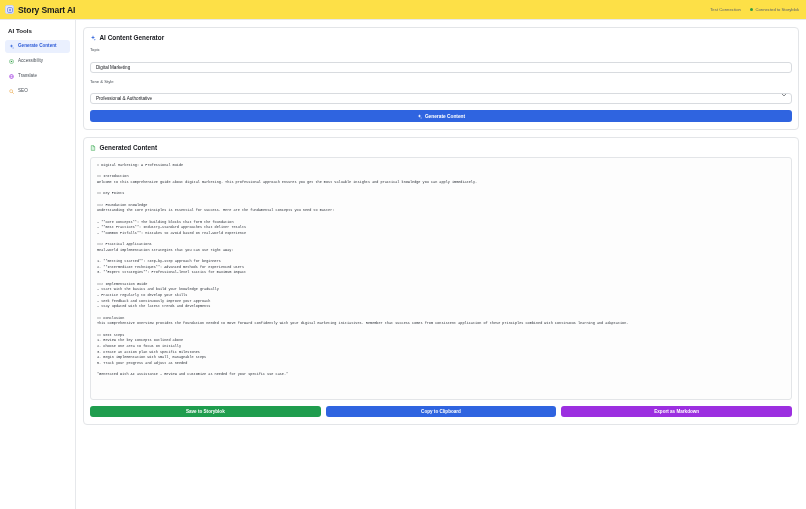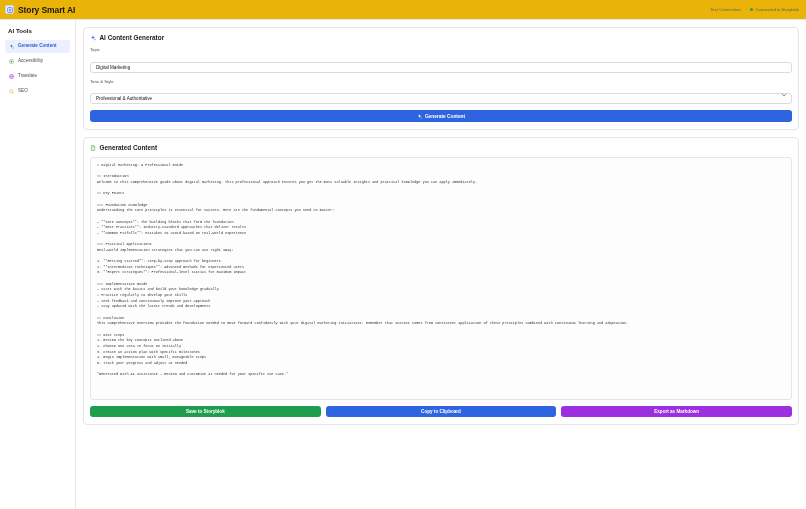--- a/index.html
+++ b/index.html
@@ -11,21 +11,21 @@
     overflow: hidden;
   }
   #app { width: 806px; height: 509px; display: flex; flex-direction: column; background:#ffffff; }
 
   
   .topbar {
     height: 20px; flex: 0 0 20px;
     border-bottom: 1px solid #e6e8eb;
     display: flex; align-items: center;
     padding: 0 7px 0 5px;
-    background: #eab308;
+    background: #fde047;
   }
   .brand { display: flex; align-items: center; gap: 4px; }
   .brand-logo {
     width: 9px; height: 9px; border-radius: 2px;
     background: #e8ecfb; border: 0.5px solid #c9d3f2;
     display: flex; align-items: center; justify-content: center;
     font-size: 5.5px; color: #3b5bdb; line-height: 1;
   }
   .brand-title { font-size: 8.5px; font-weight: 700; letter-spacing: -0.1px; color: #16181d; }
   .topbar-right { margin-left: auto; display: flex; align-items: center; gap: 9px; }

